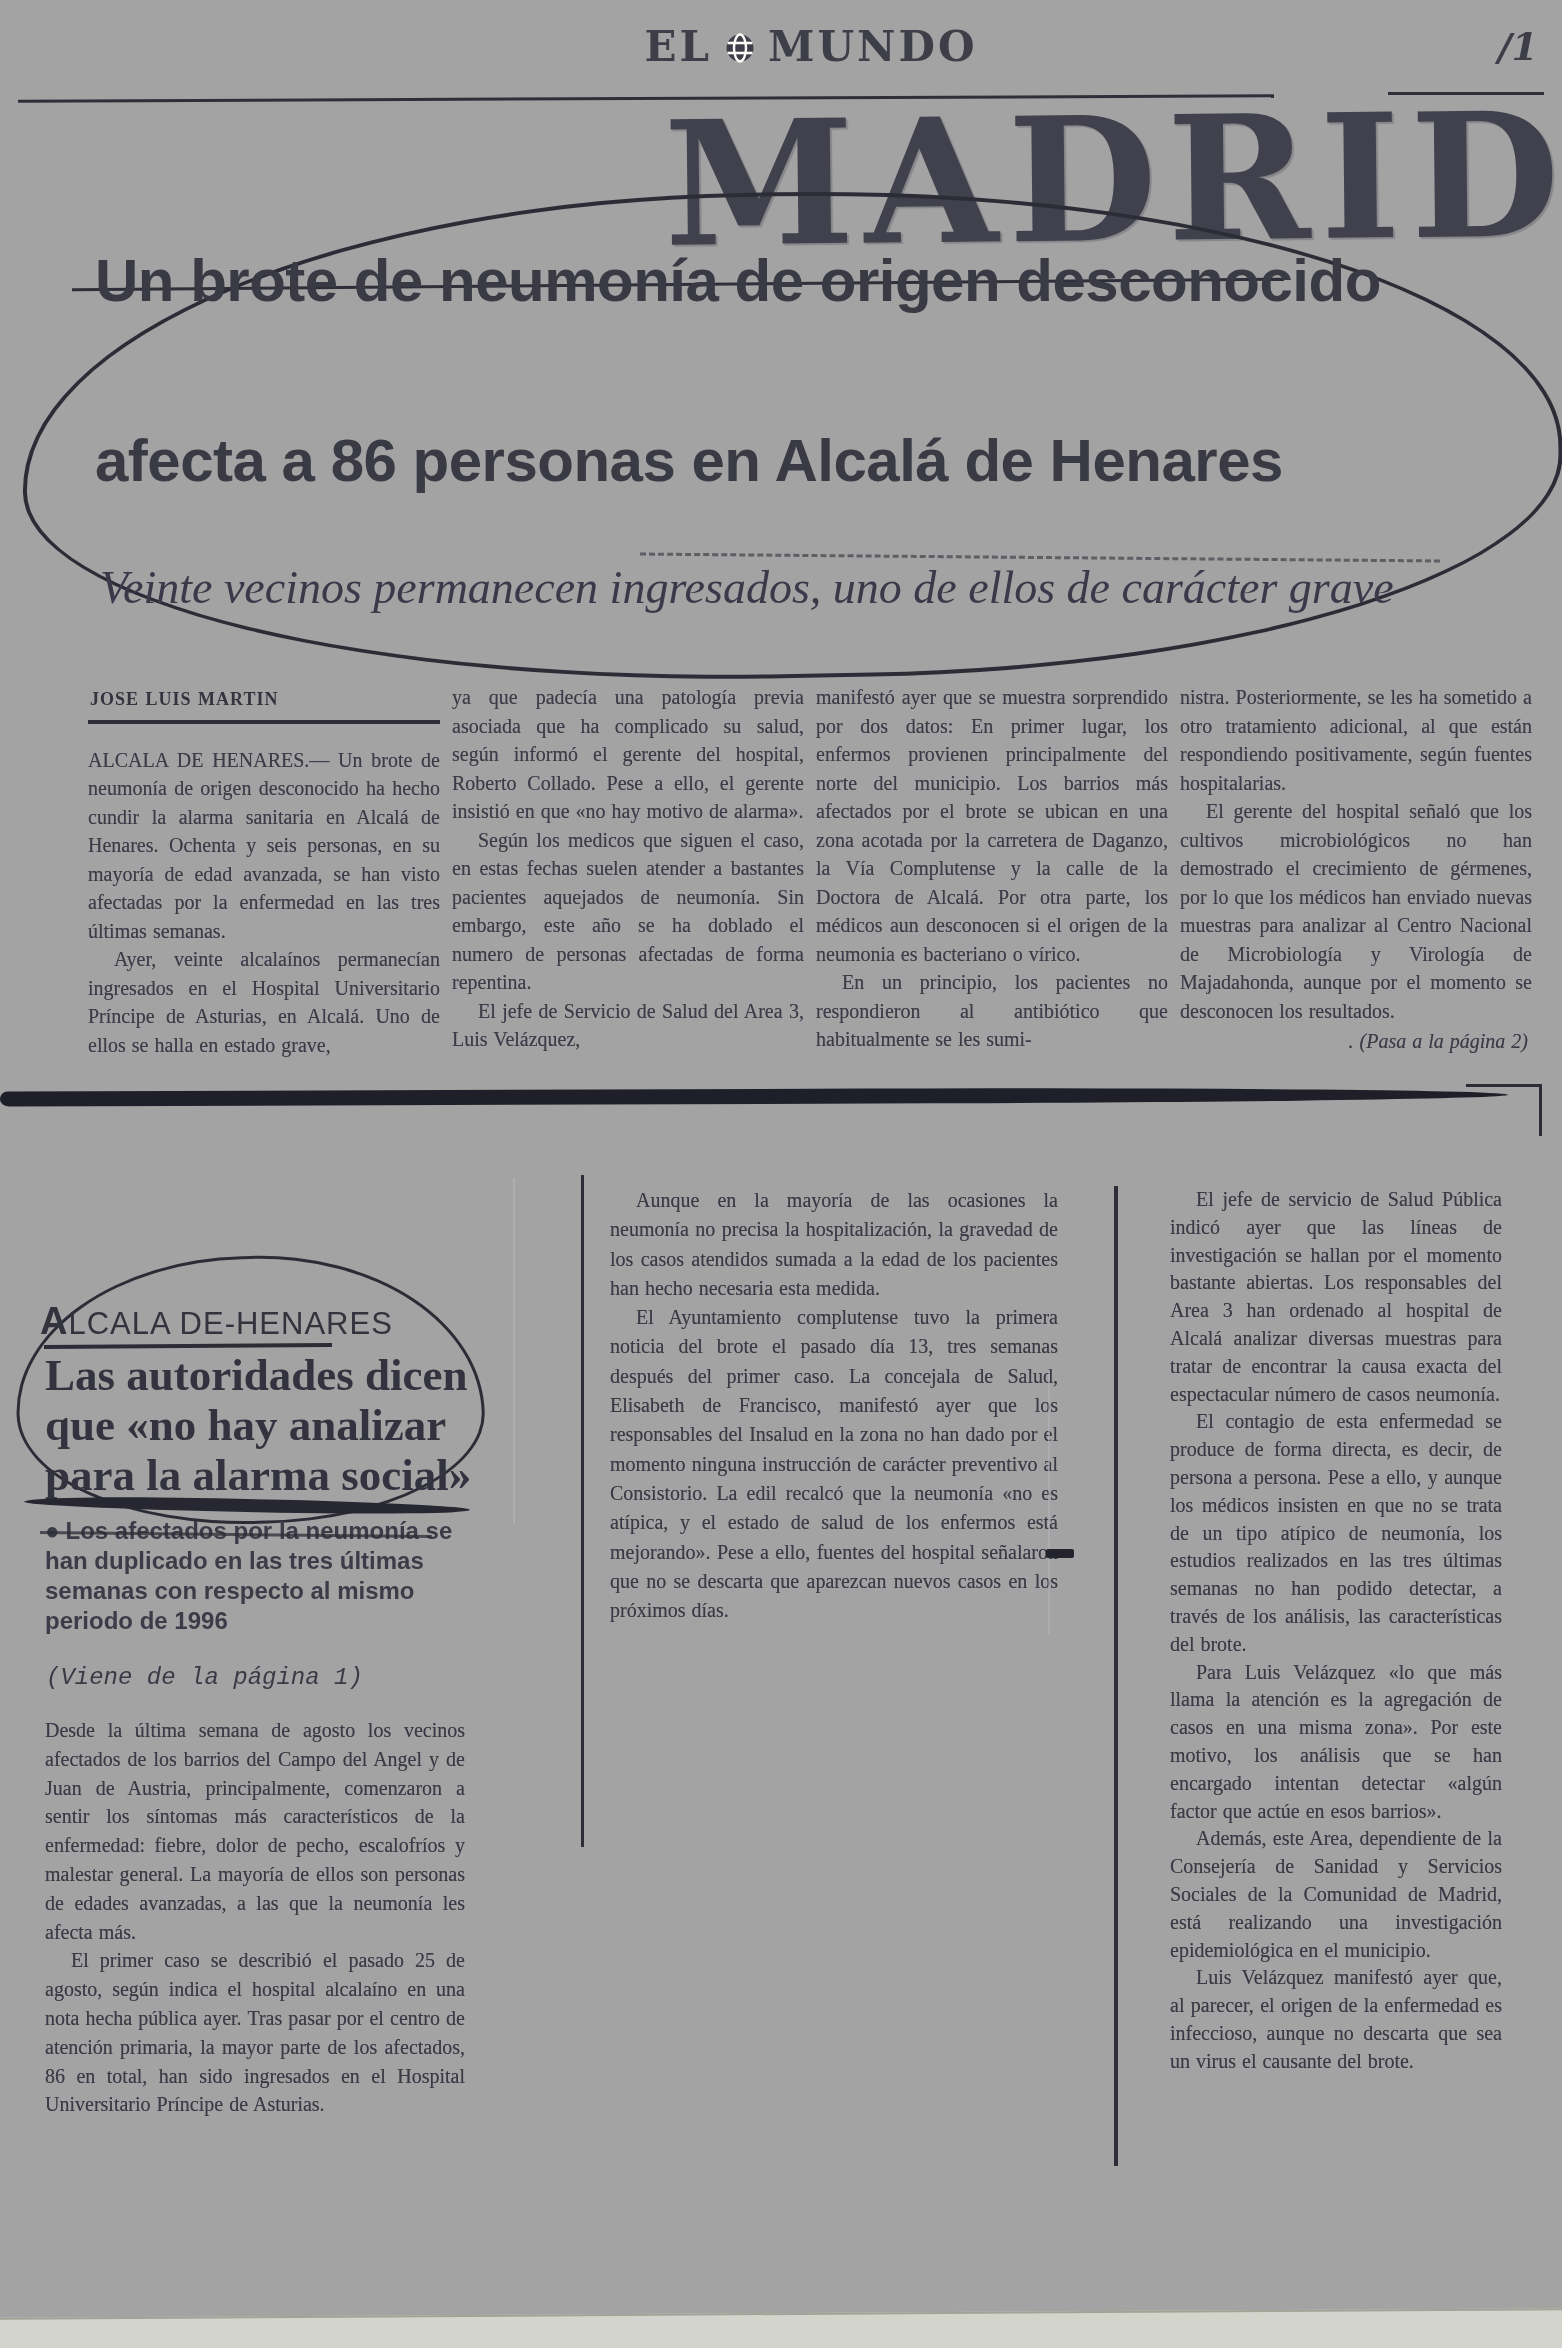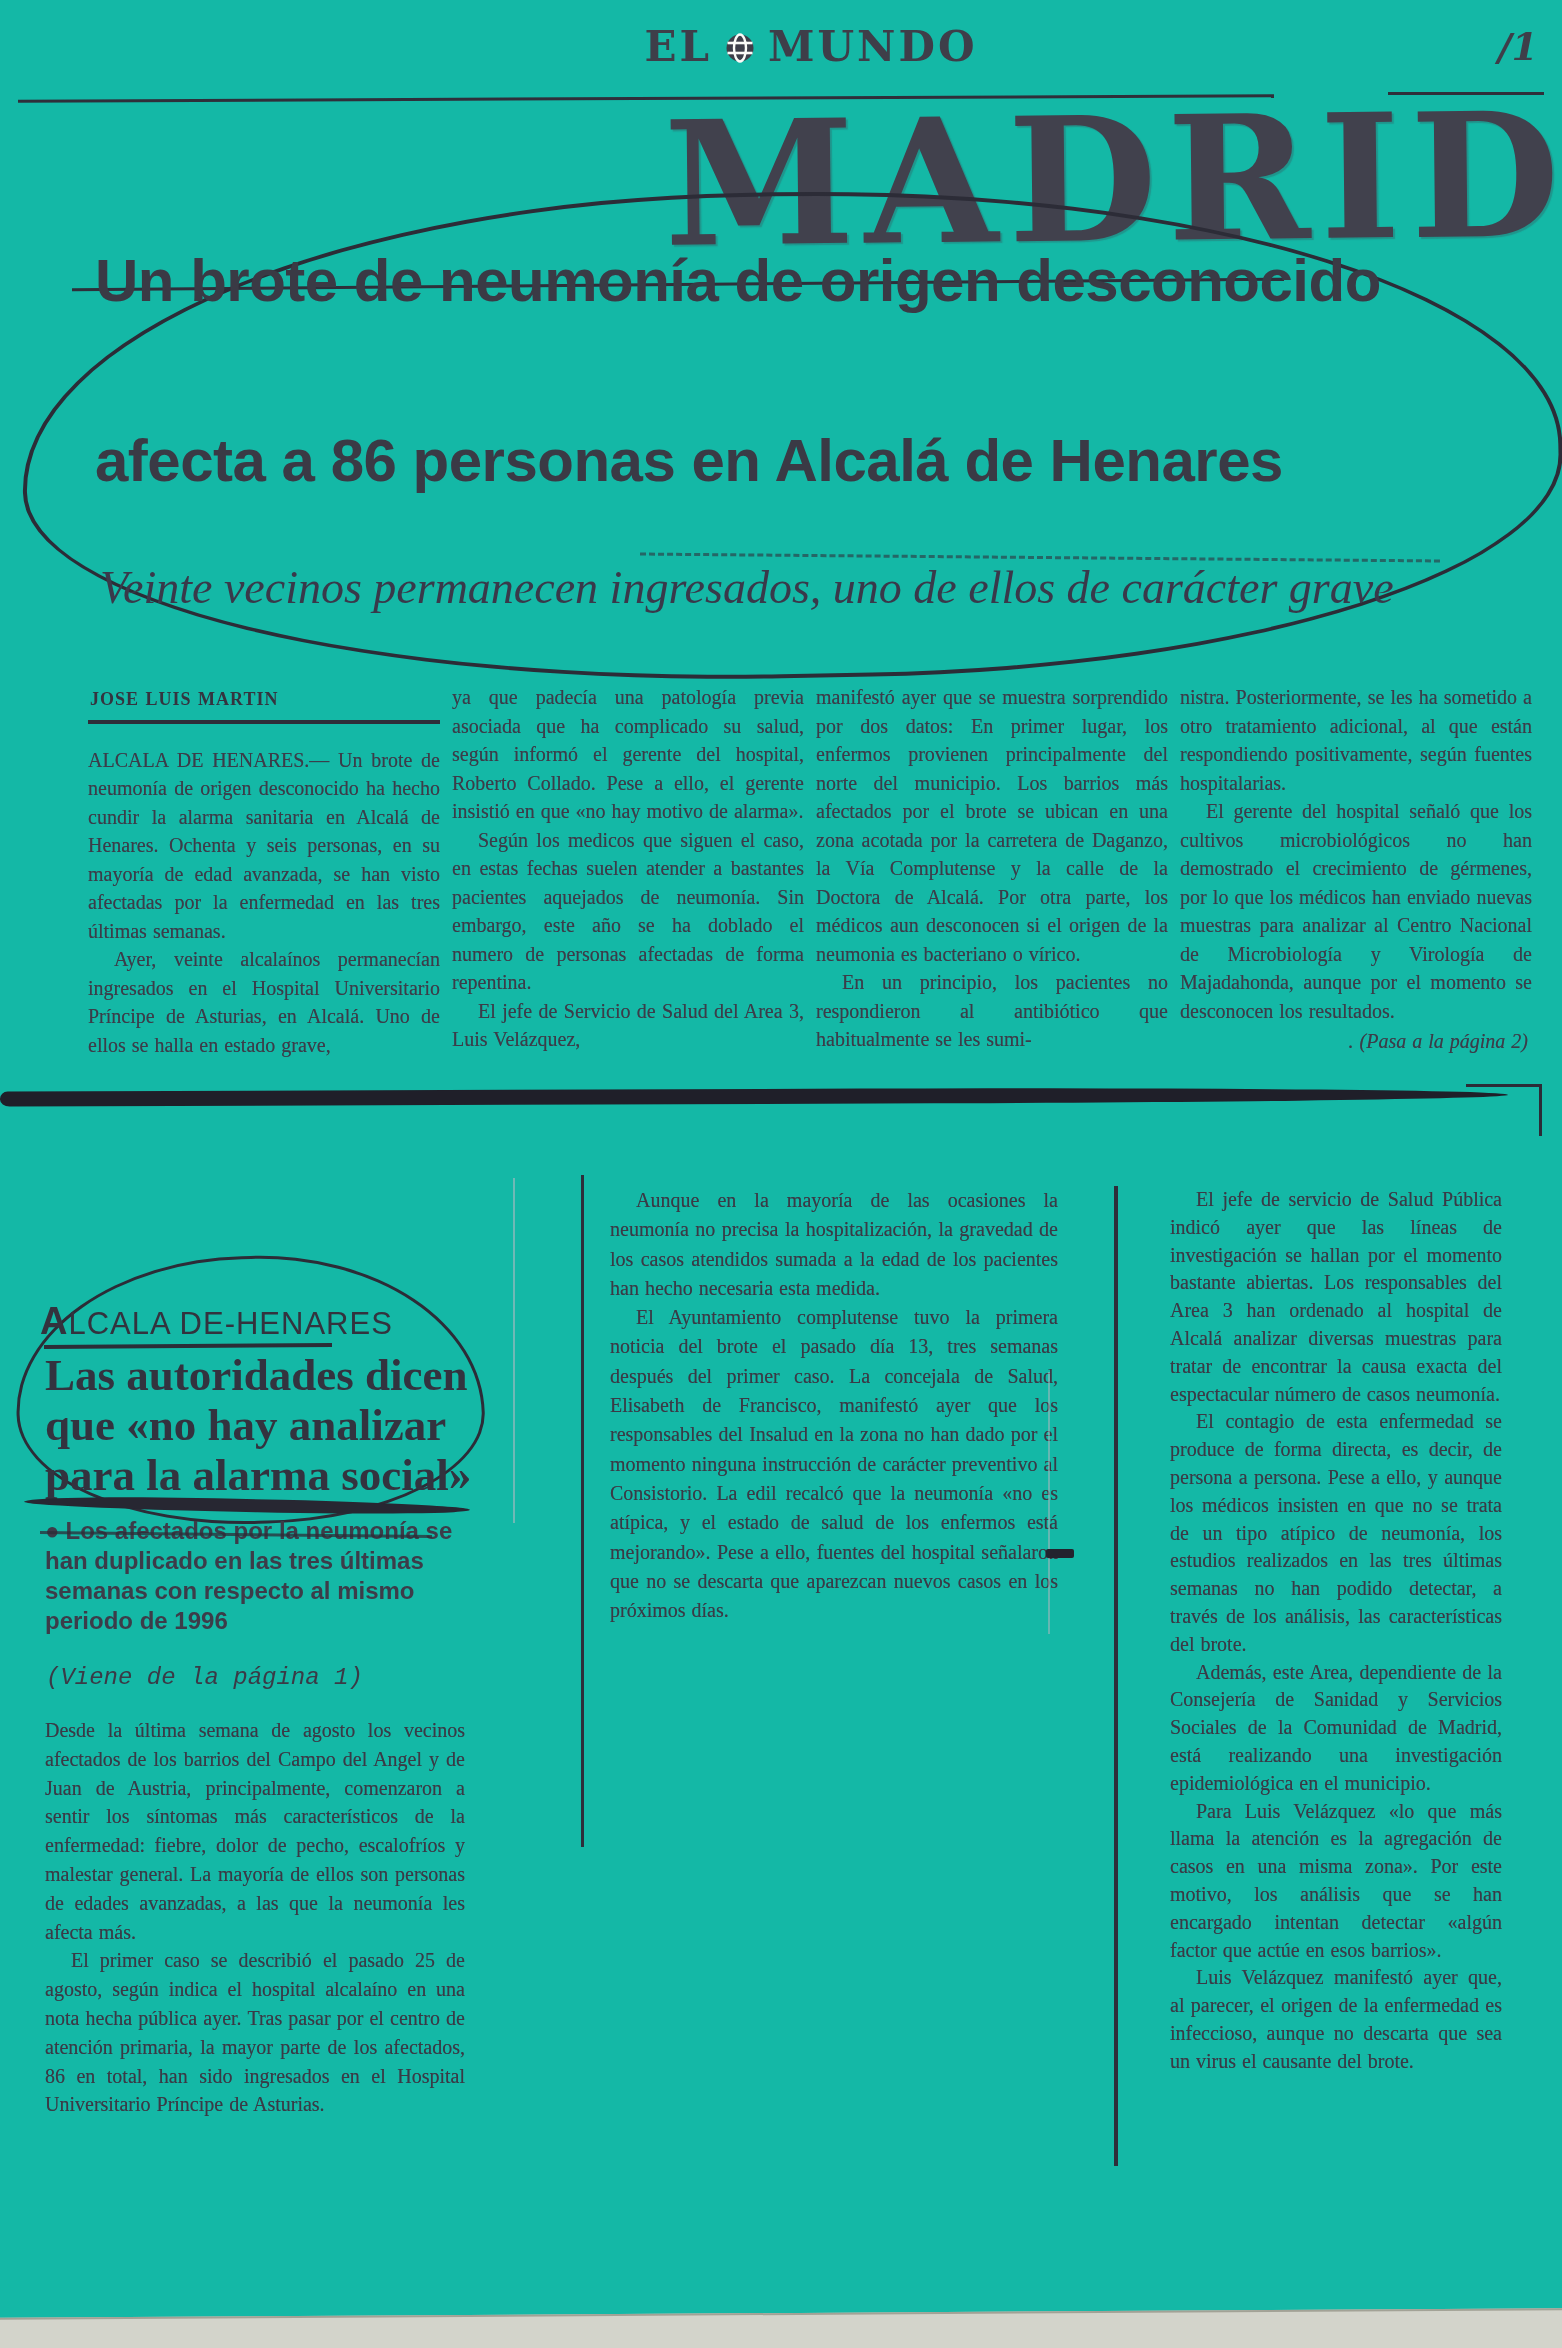--- a/index.html
+++ b/index.html
@@ -1,16 +1,16 @@
 <!DOCTYPE html>
 <html><head>
 <meta charset="utf-8">
 <style>
   html,body{margin:0;padding:0;background:#e9e9e6;}
-  .page{position:relative;width:1562px;height:2348px;background:#14b8a6;overflow:hidden;
+  .page{position:relative;width:1562px;height:2348px;background:#a3a3a3;overflow:hidden;
         font-family:"Liberation Serif",serif;color:#3a3a46;}
 
   
   .masthead{position:absolute;top:22px;left:60px;right:0;text-align:center;
             font-family:"DejaVu Serif",serif;font-weight:700;font-size:42px;
             letter-spacing:3px;color:#3e3e49;white-space:nowrap;}
   .masthead .globe{display:inline-block;vertical-align:-3px;margin:0 12px;}
   .page-number{position:absolute;top:24px;right:24px;font-family:"DejaVu Serif",serif;
                font-weight:700;font-size:38px;color:#3e3e49;font-style:italic;}
   .rule-a{position:absolute;top:97px;left:18px;width:1256px;height:3px;background:#2f2f3a;transform:rotate(-0.25deg);}
@@ -163,19 +163,19 @@
     <p>Aunque en la mayoría de las ocasiones la neumonía no precisa la hospitalización, la gravedad de los casos atendidos sumada a la edad de los pacientes han hecho necesaria esta medida.</p>
     <p>El Ayuntamiento complutense tuvo la primera noticia del brote el pasado día 13, tres semanas después del primer caso. La concejala de Salud, Elisabeth de Francisco, manifestó ayer que los responsables del Insalud en la zona no han dado por el momento ninguna instrucción de carácter preventivo al Consistorio. La edil recalcó que la neumonía «no es atípica, y el estado de salud de los enfermos está mejorando». Pese a ello, fuentes del hospital señalaron que no se descarta que aparezcan nuevos casos en los próximos días.</p>
   </div>
 
   <div class="vrule-faint2"></div>
   <div class="dash-mark"></div>
   <div class="vrule-right"></div>
   <div class="body-right">
     <p>El jefe de servicio de Salud Pública indicó ayer que las líneas de investigación se hallan por el momento bastante abiertas. Los responsables del Area 3 han ordenado al hospital de Alcalá analizar diversas muestras para tratar de encontrar la causa exacta del espectacular número de casos neumonía.</p>
     <p>El contagio de esta enfermedad se produce de forma directa, es decir, de persona a persona. Pese a ello, y aunque los médicos insisten en que no se trata de un tipo atípico de neumonía, los estudios realizados en las tres últimas semanas no han podido detectar, a través de los análisis, las características del brote.</p>
+    <p>Para Luis Velázquez «lo que más llama la atención es la agregación de casos en una misma zona». Por este motivo, los análisis que se han encargado intentan detectar «algún factor que actúe en esos barrios».</p>
     <p>Además, este Area, dependiente de la Consejería de Sanidad y Servicios Sociales de la Comunidad de Madrid, está realizando una investigación epidemiológica en el municipio.</p>
-    <p>Para Luis Velázquez «lo que más llama la atención es la agregación de casos en una misma zona». Por este motivo, los análisis que se han encargado intentan detectar «algún factor que actúe en esos barrios».</p>
     <p>Luis Velázquez manifestó ayer que, al parecer, el origen de la enfermedad es infeccioso, aunque no descarta que sea un virus el causante del brote.</p>
   </div>
 
   <div class="bottom-band"></div>
 </div>
 
 </body></html>

